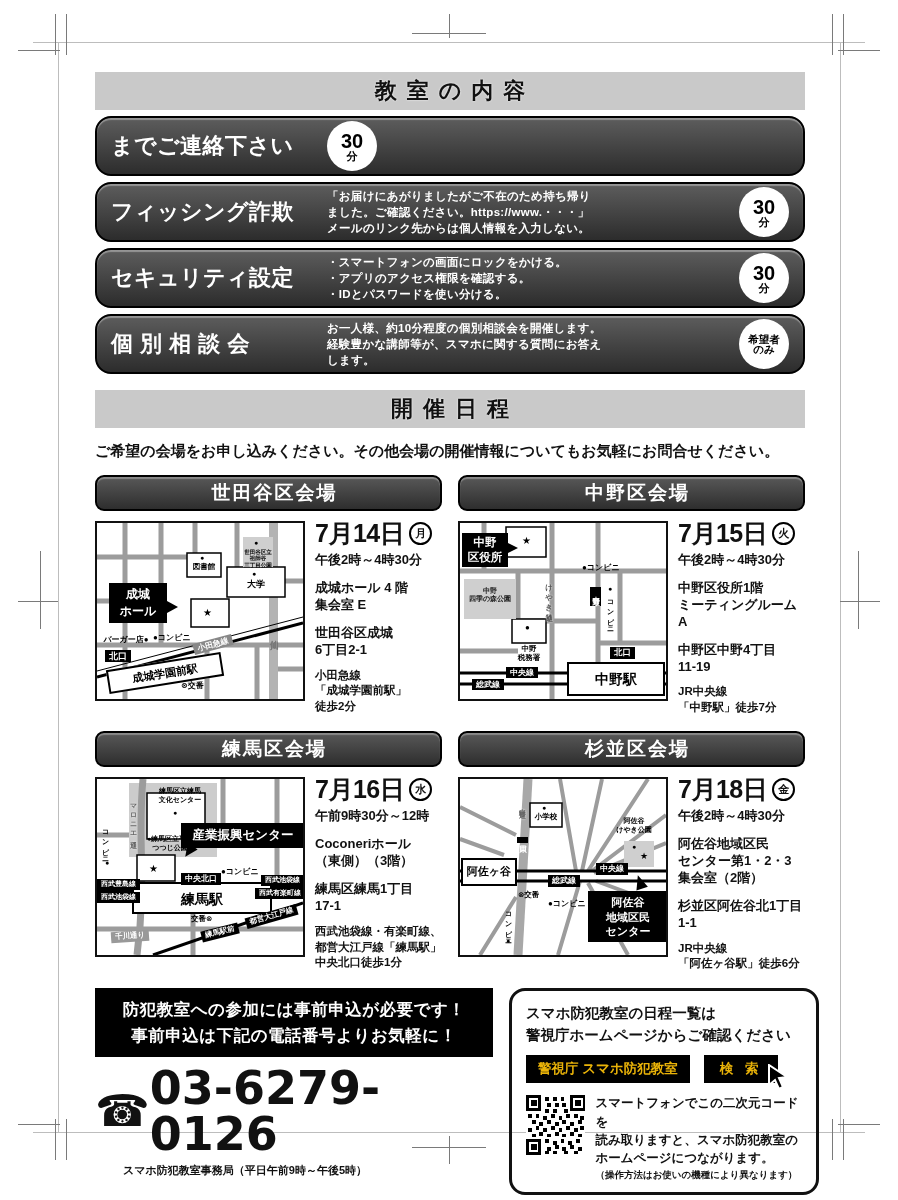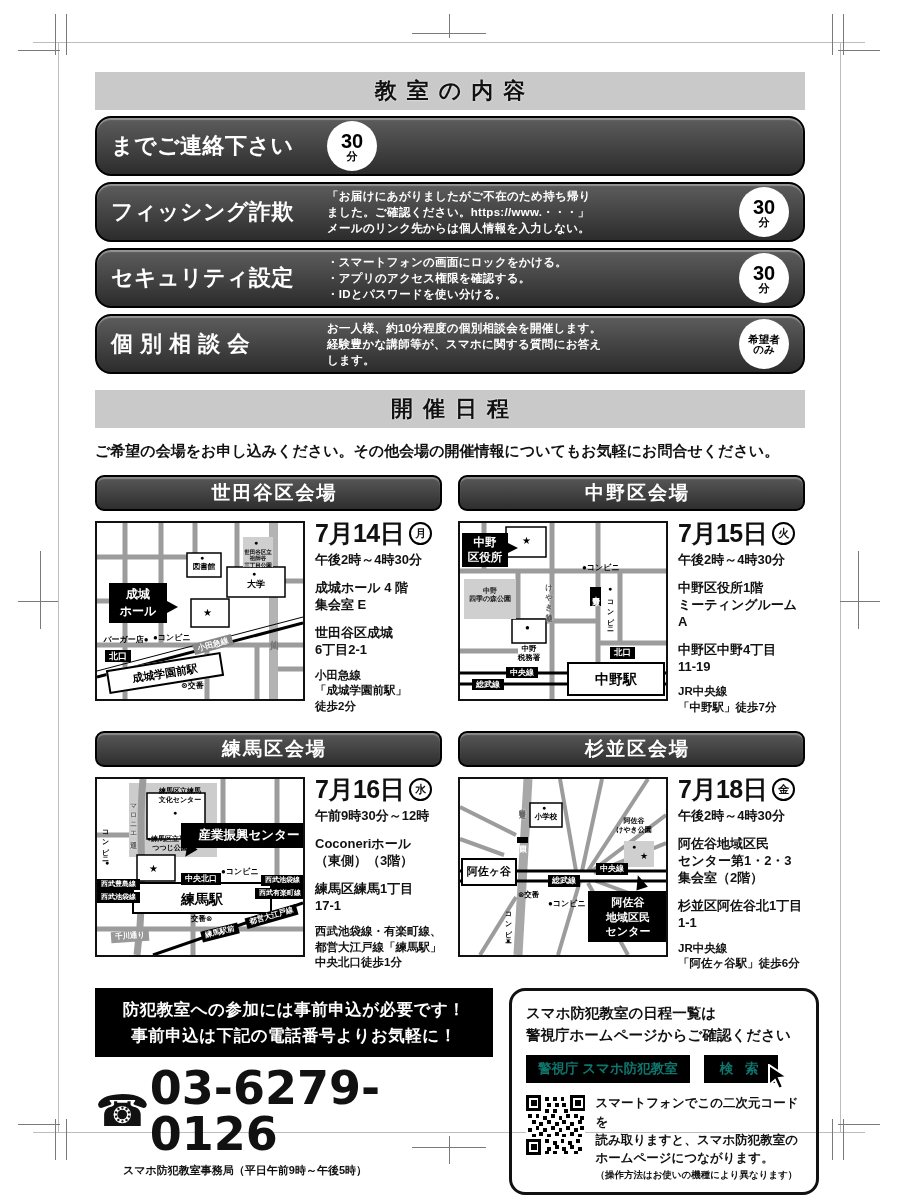--- a/index.html
+++ b/index.html
@@ -44,21 +44,21 @@
   .apply{width:398px;flex:0 0 auto;}
   .notice{background:#000;color:#fff;text-align:center;font-size:16.5px;font-weight:800;line-height:1.55;
        padding:9px 4px;letter-spacing:.5px;}
   .phone-row{display:flex;align-items:center;margin-top:8px;}
   .phone-icon{font-size:44px;line-height:1;}
   .phone{font-size:46px;font-weight:800;line-height:1;font-family:"DejaVu Sans","Liberation Sans",sans-serif;}
   .office{font-size:11px;font-weight:700;margin:6px 0 0 28px;}
   .webbox{flex:1;border:3px solid #111;border-radius:16px;padding:12px 14px 10px;box-sizing:border-box;}
   .web-line{font-size:14.5px;font-weight:800;line-height:1.5;}
   .search-row{display:flex;align-items:center;margin-top:8px;}
-  .btn-dark{background:#000;color:#0f766e;font-size:13.5px;font-weight:800;padding:5px 12px;white-space:nowrap;}
+  .btn-dark{background:#000;color:#eab308;font-size:13.5px;font-weight:800;padding:5px 12px;white-space:nowrap;}
   .btn-search{margin-left:14px;padding:5px 16px;position:relative;letter-spacing:4px;}
   .cursor{position:absolute;right:-14px;bottom:-14px;}
   .qr-row{display:flex;gap:10px;margin-top:10px;align-items:flex-start;}
   .qr-text{font-size:12.5px;font-weight:800;white-space:pre-line;line-height:1.45;}
   .qr-note{font-size:9.5px;font-weight:700;margin-top:2px;}
 </style>
 </head>
 <body>
 
 <div class="sheet">
@@ -261,21 +261,21 @@
               <rect x="36" y="104" width="138" height="30" fill="#fff" stroke="#000" stroke-width="2"></rect>
             </svg>
             <div class="ml" style="left:50px;top:8px;width:66px;font-size:7px;">練馬区立練馬
 文化センター</div>
             <div class="ml" style="left:76px;top:30px;font-size:7px;">●</div>
             <div class="ml vert" style="left:32px;top:20px;font-size:7px;color:#666;text-shadow:0 0 2px #fff;">マロニエ通り</div>
             <div class="ml vert" style="left:4px;top:46px;font-size:7px;">コンビニ</div>
             <div class="ml" style="left:8px;top:80px;font-size:7px;">●</div>
             <div class="ml" style="left:38px;top:56px;width:70px;font-size:7px;">●練馬区立平成
 つつじ公園</div>
-            <div class="callout" style="left:84px;top:44px;width:120px;font-size:12.5px;padding:4px 8px;">産業振興センター</div>
+            <div class="callout" style="left:84px;top:44px;width:120px;font-size:12.5px;padding:4px 2px;">産業振興センター</div>
             <div class="tri" style="left:86px;top:66px;border-top:13px solid #000;border-left:6px solid transparent;border-right:6px solid transparent;transform:rotate(35deg);"></div>
             <div class="ml" style="left:52px;top:84px;font-size:10px;">★</div>
             <div class="pill" style="left:84px;top:94px;font-size:8px;">中央北口</div>
             <div class="ml" style="left:124px;top:88px;font-size:8px;">●コンビニ</div>
             <div class="ml" style="left:36px;top:112px;width:138px;font-size:14px;">練馬駅</div>
             <div class="pill" style="left:0px;top:100px;font-size:7px;">西武豊島線</div>
             <div class="pill" style="left:0px;top:113px;font-size:7px;">西武池袋線</div>
             <div class="pill" style="left:164px;top:96px;font-size:7px;">西武池袋線</div>
             <div class="pill" style="left:158px;top:109px;font-size:7px;">西武有楽町線</div>
             <div class="ml" style="left:94px;top:136px;font-size:7.5px;">交番⊗</div>

